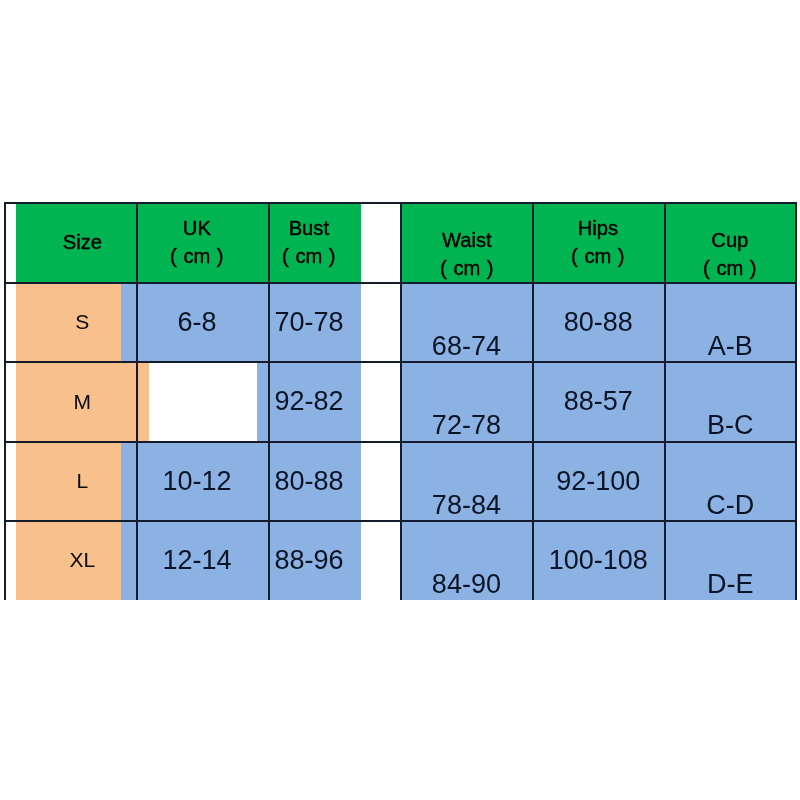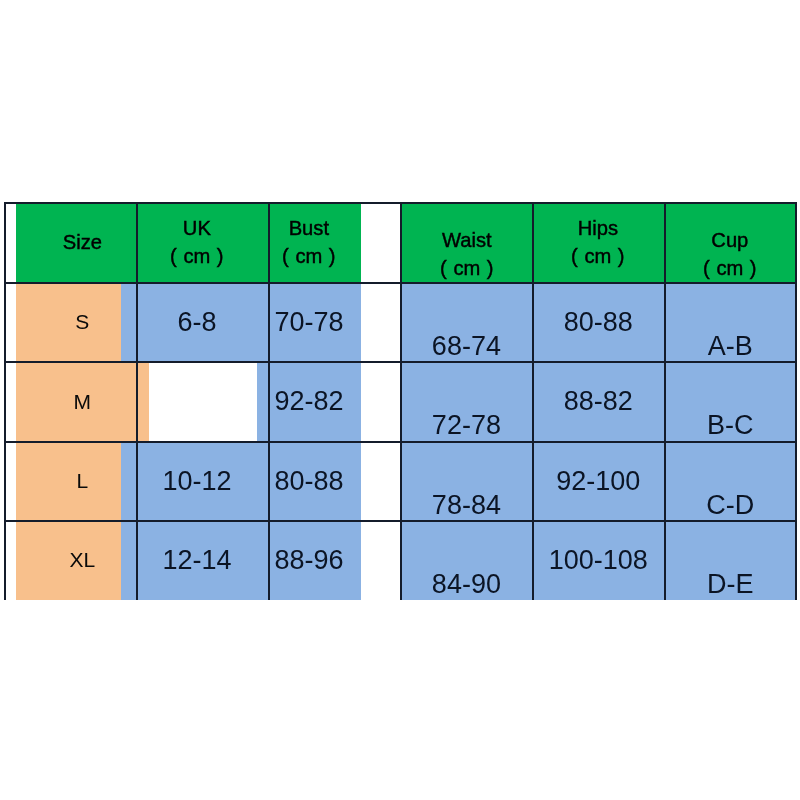--- a/index.html
+++ b/index.html
@@ -101,21 +101,21 @@
   <div class="cell sz c0 r2">
     <span class="txt">M</span>
     </div>
   <div class="cell val c2 r2">
     <span class="txt">92-82</span>
     </div>
   <div class="cell val c3 r2">
     <span class="txt">72-78</span>
     </div>
   <div class="cell val c4 r2">
-    <span class="txt">88-82</span>
+    <span class="txt">88-57</span>
     </div>
   <div class="cell val c5 r2">
     <span class="txt">B-C</span>
     </div>
 
   <div class="cell sz c0 r3">
     <span class="txt">L</span>
     </div>
   <div class="cell val c1 r3">
     <span class="txt">10-12</span>

